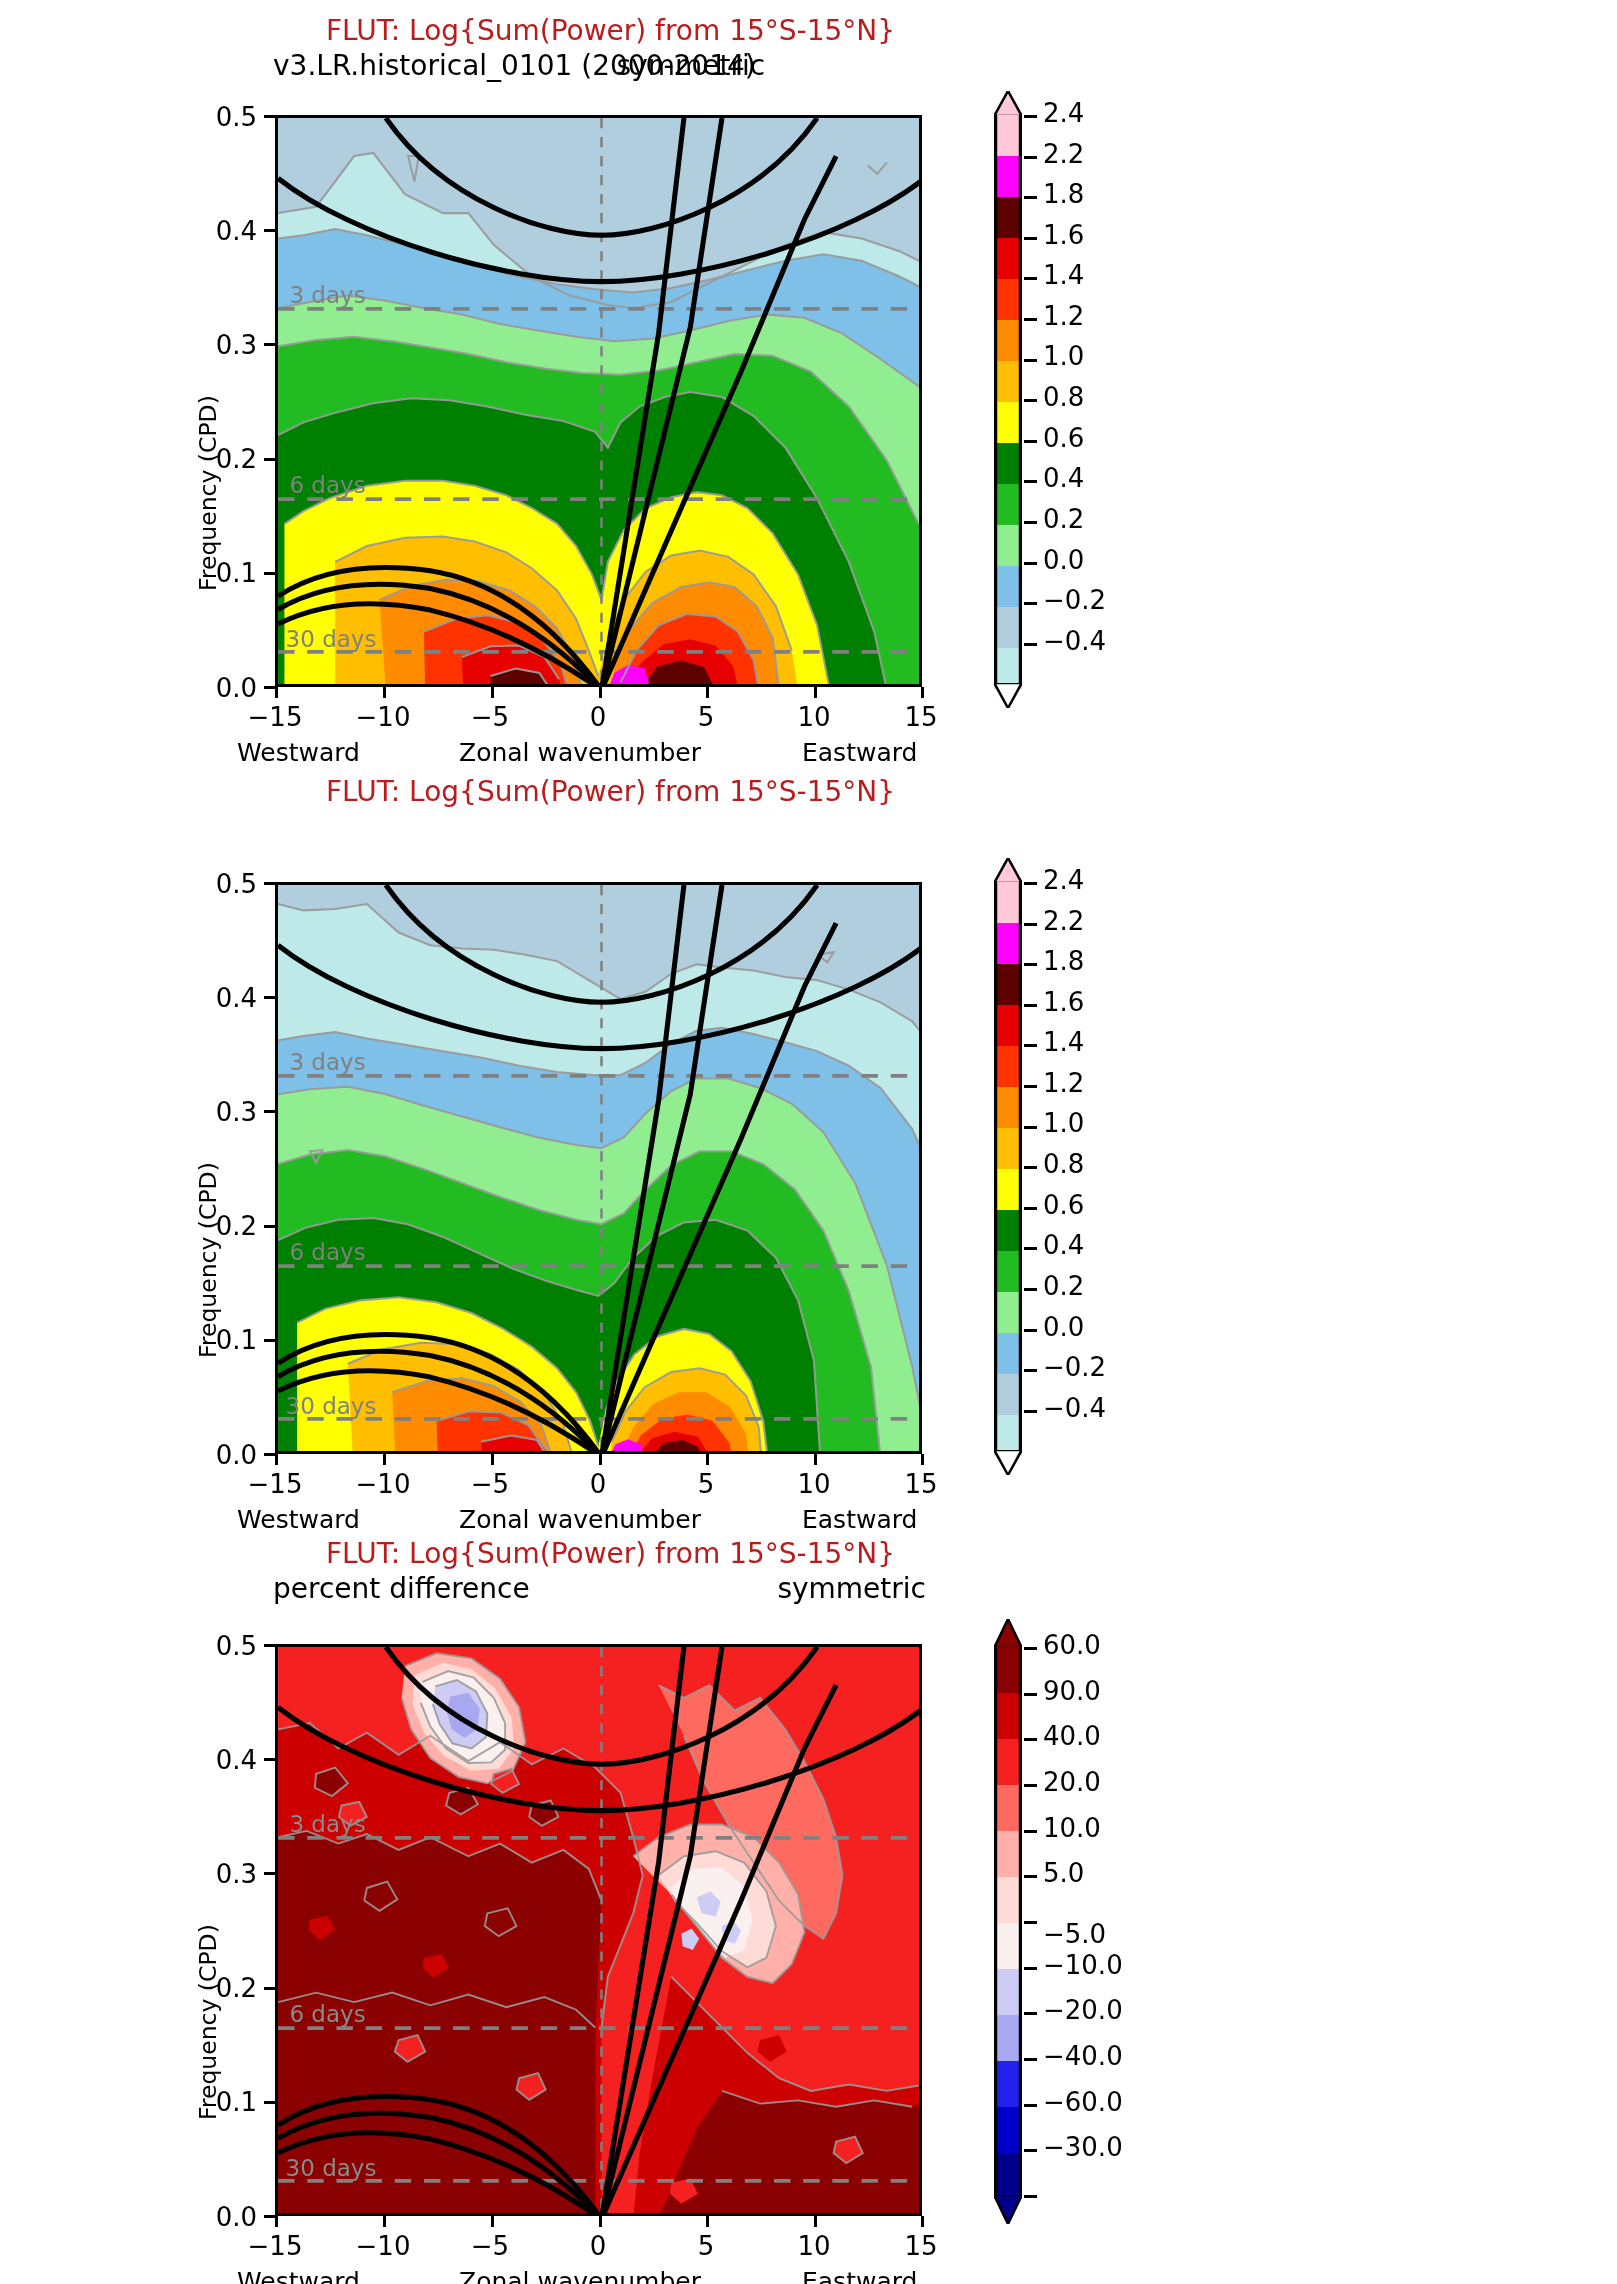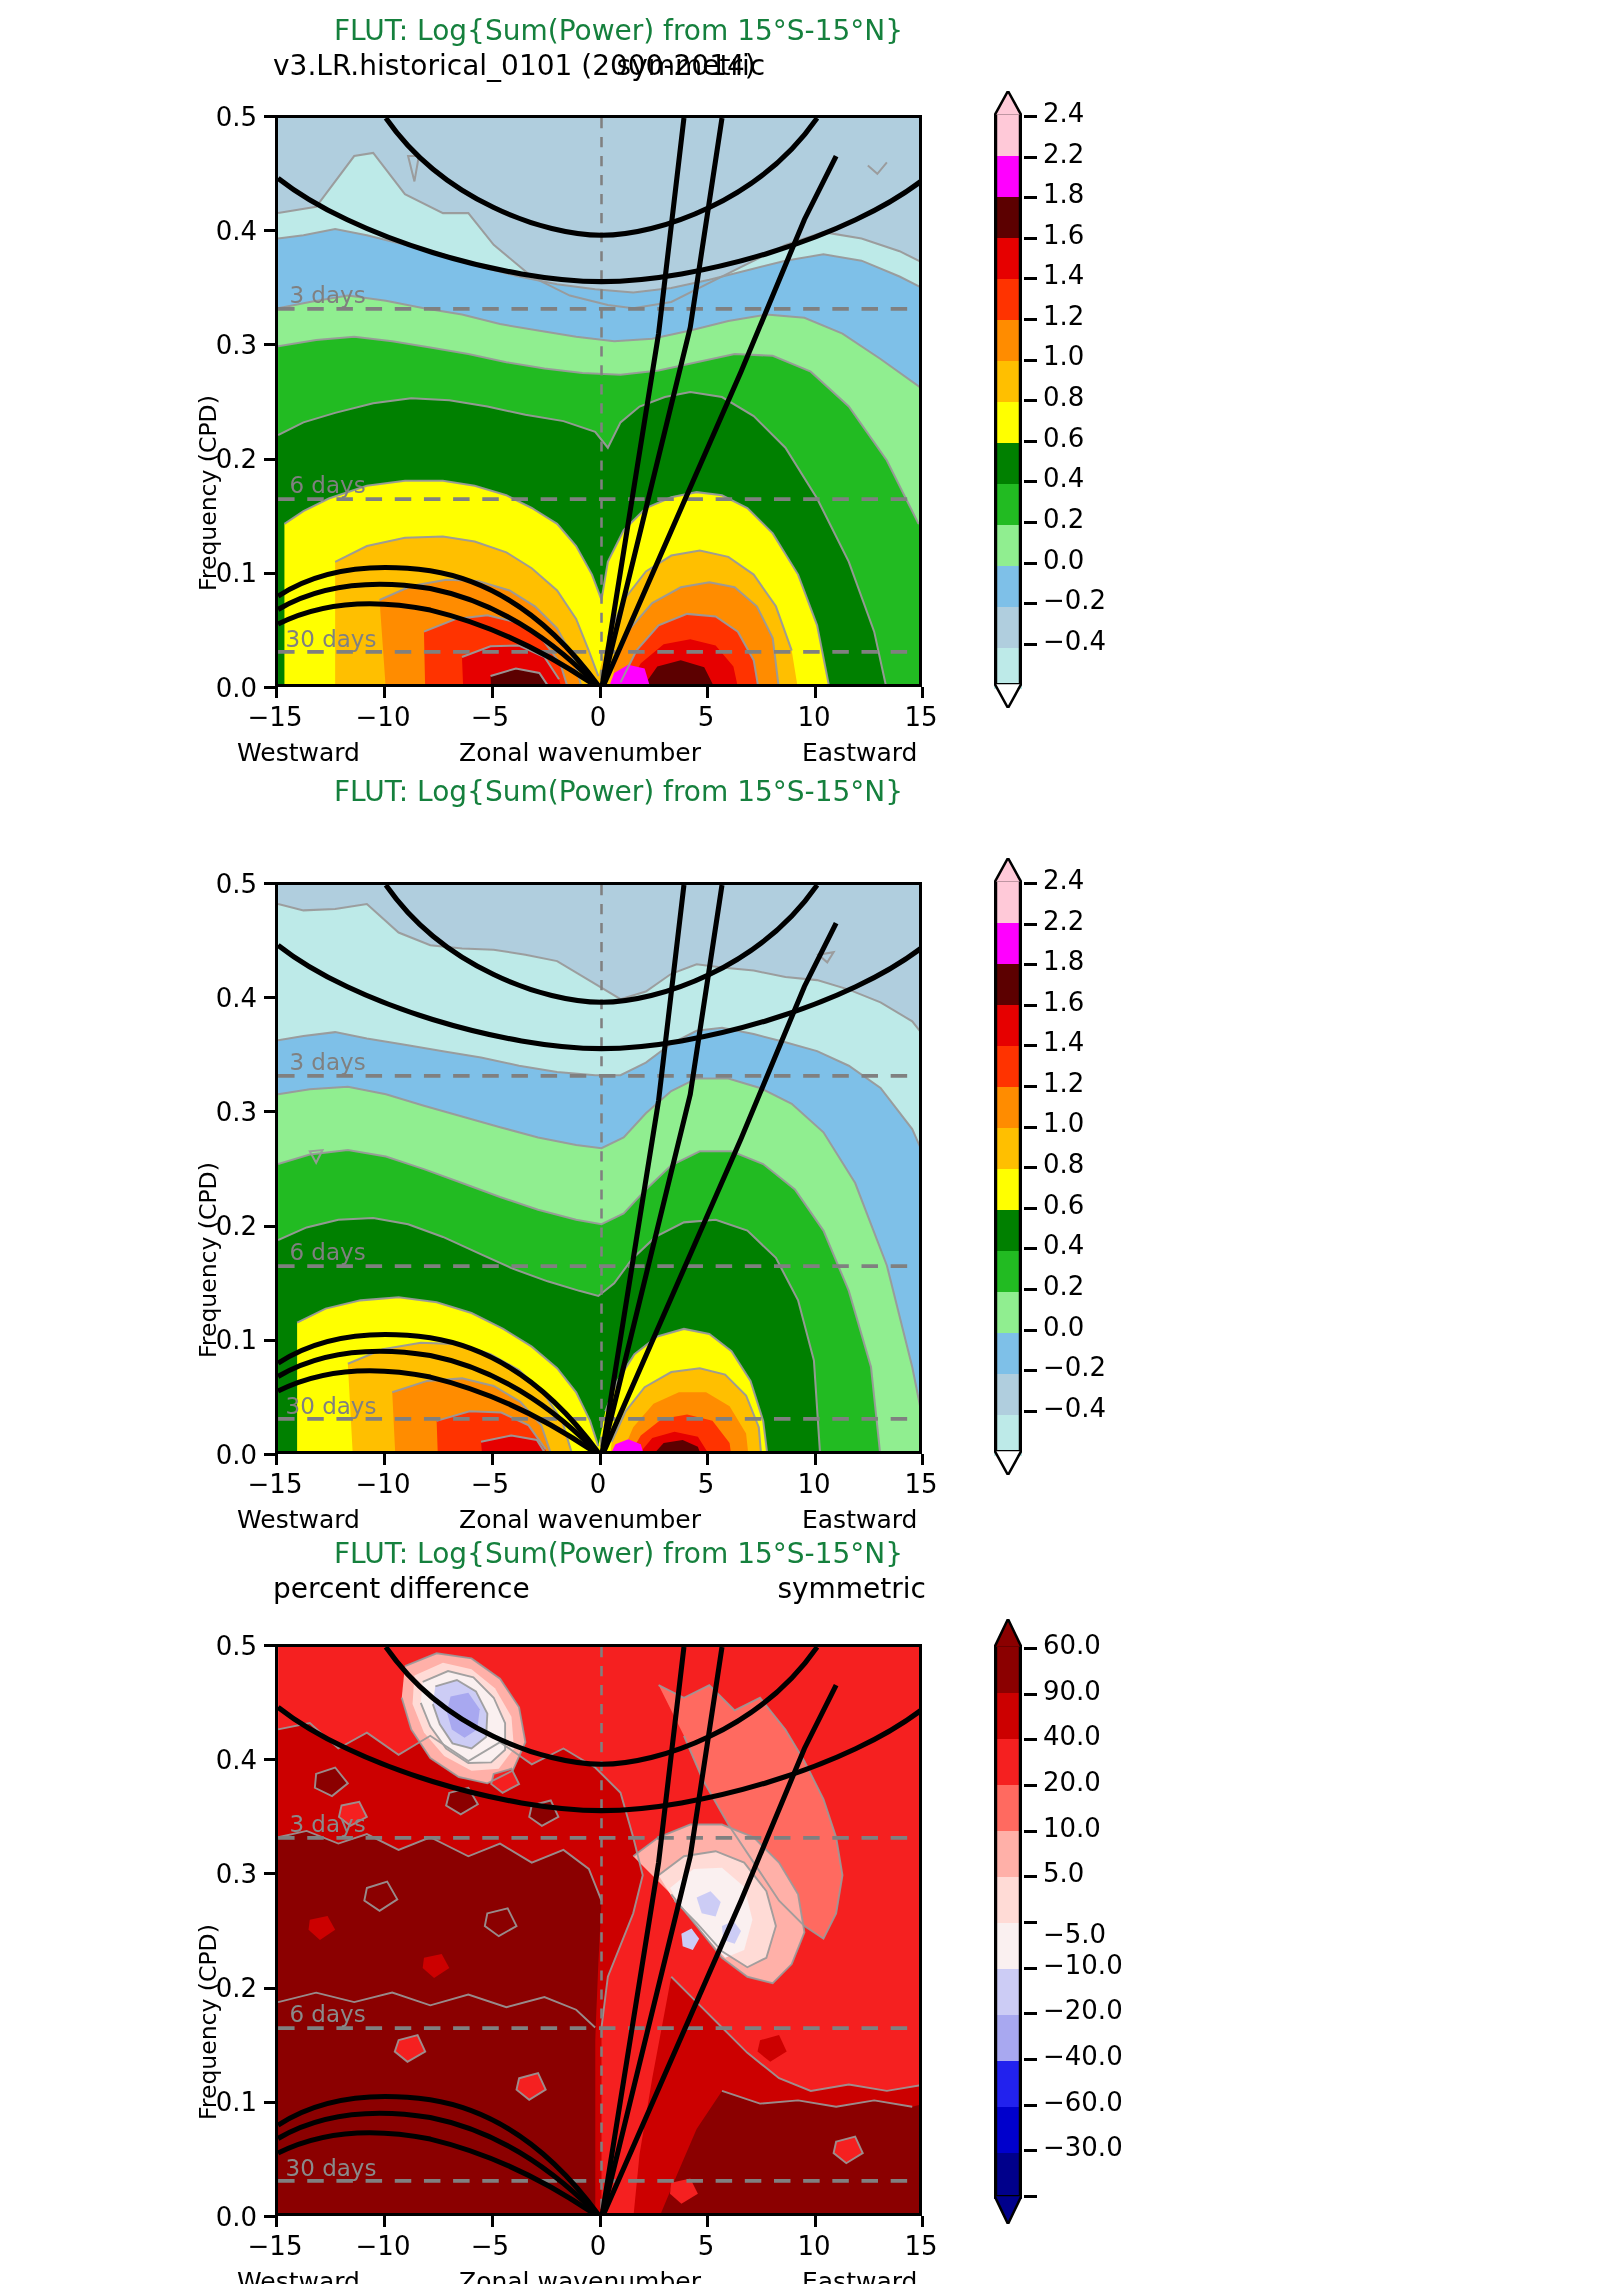--- a/index.html
+++ b/index.html
@@ -6,22 +6,22 @@
   body{width:1618px;height:2284px;font-family:"DejaVu Sans","Liberation Sans",sans-serif;}
   .figure{position:relative;width:1618px;height:2284px;background:#fff;}
 
   .panel{position:absolute;left:0;width:1618px;}
   #panel-1{top:0;height:761px;}
   #panel-2{top:761px;height:761px;}
   #panel-3{top:1523px;height:761px;}
 
   
   .title-main{
-    position:absolute;left:16px;width:1205px;text-align:center;
-    font-size:28px;color:#15803d;white-space:nowrap;
+    position:absolute;left:8px;width:1205px;text-align:center;
+    font-size:28px;color:#b91c1c;white-space:nowrap;
   }
   .subtitle-row{
     position:absolute;left:273px;width:653px;height:36px;
   }
   .sub-left{position:absolute;left:0;top:0;font-size:28px;color:#000;white-space:nowrap;}
   .sub-right{position:absolute;right:0;top:0;font-size:28px;color:#000;white-space:nowrap;}
   .sub-center-overlap{position:absolute;left:50%;transform:translateX(-50%);top:0;font-size:28px;color:#000;white-space:nowrap;}
 
   
   .plotwrap{position:absolute;}

